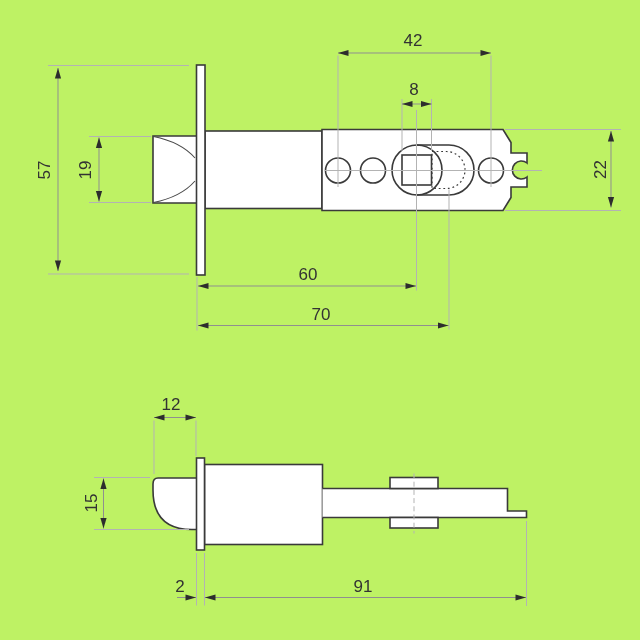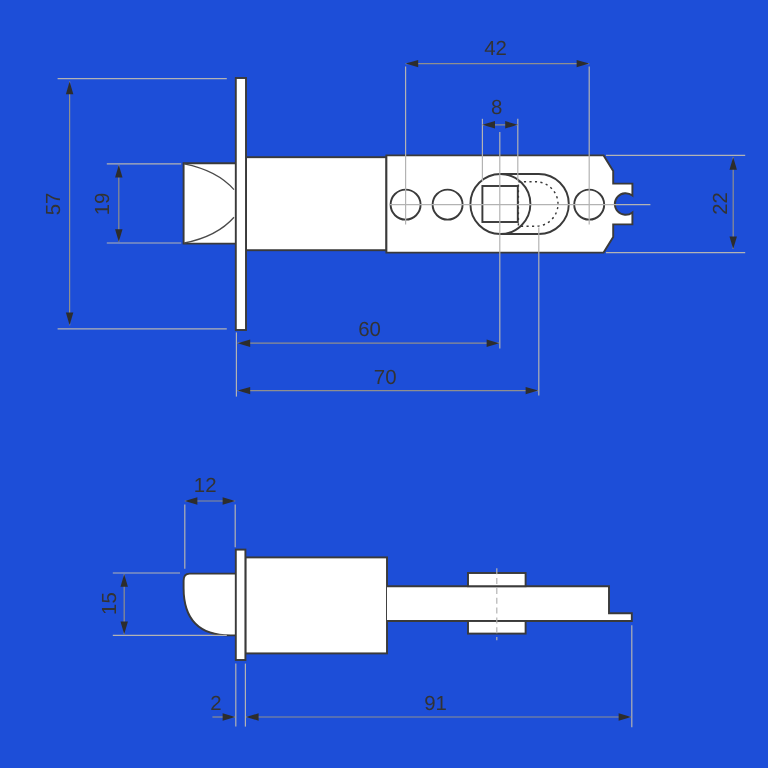--- a/index.html
+++ b/index.html
@@ -1,16 +1,16 @@
 <!DOCTYPE html>
 <html><head>
 <meta charset="utf-8">
 <style>
   html,body{margin:0;padding:0;background:#ffffff;}
-  .page{width:640px;height:640px;position:relative;background:#1d4ed8;overflow:hidden;}
+  .page{width:640px;height:640px;position:relative;background:#bef264;overflow:hidden;}
   svg{display:block;}
   .outline{fill:#ffffff;stroke:#3a3a3a;stroke-width:1.6;stroke-linejoin:miter;}
   .outline-nf{fill:none;stroke:#3a3a3a;stroke-width:1.6;}
   .thin-curve{fill:none;stroke:#4a4a4a;stroke-width:1.1;}
   .hidden-line{fill:none;stroke:#3a3a3a;stroke-width:1.2;stroke-dasharray:1.8 2.8;}
   .ext{fill:none;stroke:#b3b3b3;stroke-width:1;}
   .cdash{fill:none;stroke:#b3b3b3;stroke-width:1;stroke-dasharray:5 3.2;}
   .dim{fill:none;stroke:#8f8f8f;stroke-width:1;}
   .num{font-family:"Liberation Sans",sans-serif;font-size:17px;fill:#333333;text-anchor:middle;}
 </style>

